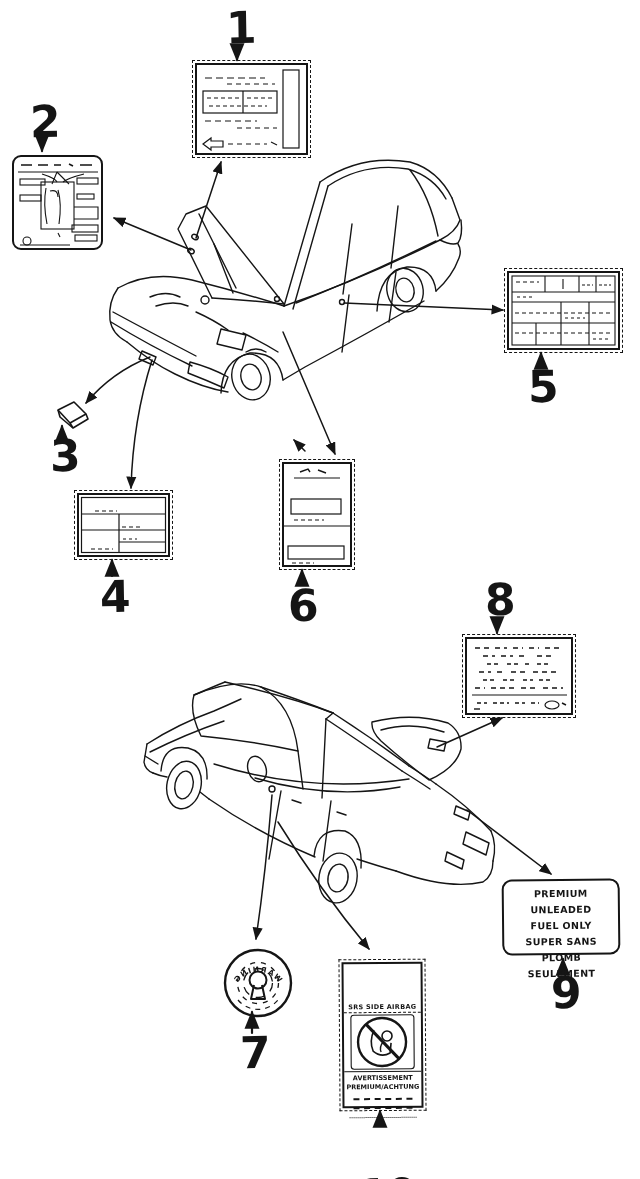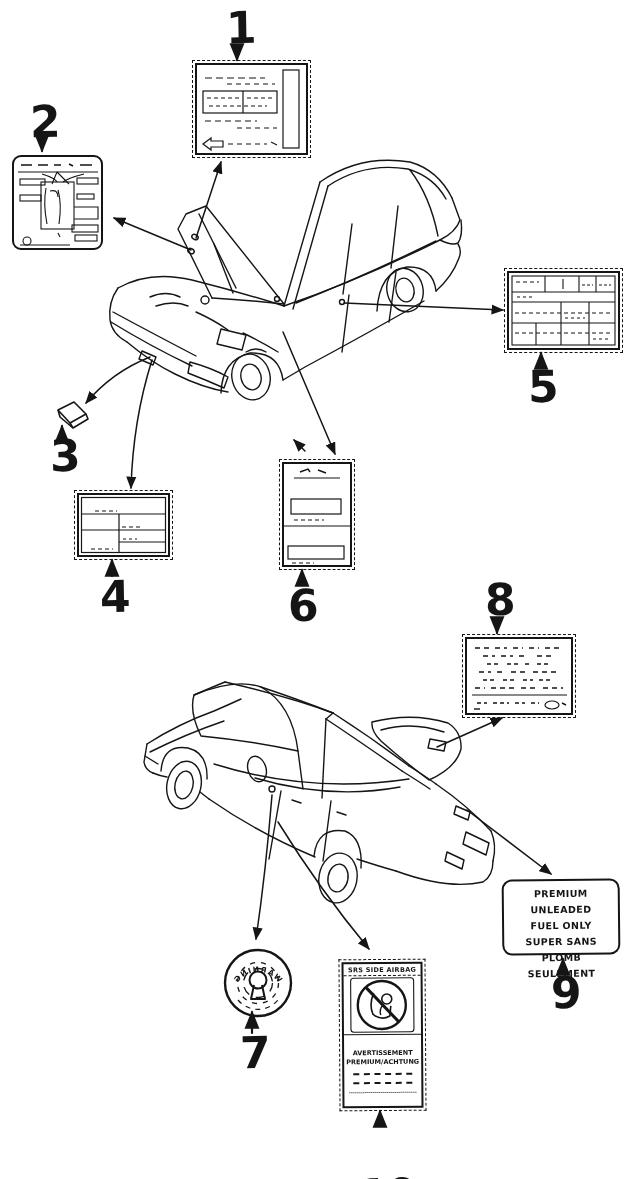--- a/index.html
+++ b/index.html
@@ -11,23 +11,23 @@
   .lbl{position:absolute;border:2px solid var(--ink);background:#fff;box-sizing:border-box;}
   .sk{outline:1.5px dashed var(--ink);outline-offset:2px;}
   .num{position:absolute;font-weight:bold;font-size:44px;line-height:1;letter-spacing:-2px;
        color:var(--ink);transform:rotate(-1deg);}
   
   #label9{border-radius:10px;text-align:center;font-size:9.5px;font-weight:bold;
           letter-spacing:0.4px;line-height:16px;padding-top:5px;transform:rotate(-0.6deg);}
   
   #label10{font-weight:bold;text-align:center;transform:rotate(-0.4deg);}
   #label10 .hdr{font-size:6.5px;letter-spacing:0.3px;padding:2px 0 1px 0;
-                border-bottom:1px dashed var(--ink);white-space:nowrap;}
+                border-bottom:1px dashed var(--ink);white-space:nowrap;margin-top:37px;}
   #label10 .warn{font-size:6.5px;line-height:8.5px;border-top:1.6px solid var(--ink);
-                 padding-top:14px;white-space:nowrap;}
+                 padding-top:2px;white-space:nowrap;}
   #label10 .dashrow{height:0;border-top:2px dashed var(--ink);margin:7px 9px 0 9px;}
   #label10 .dotrow{height:0;border-top:1.6px dotted var(--ink);margin:8px 5px 0 5px;}
 </style>
 </head>
 <body>
 
 <div id="stage">
 
   <svg id="art" width="640" height="1179" viewBox="0 0 640 1179">
     <defs>

